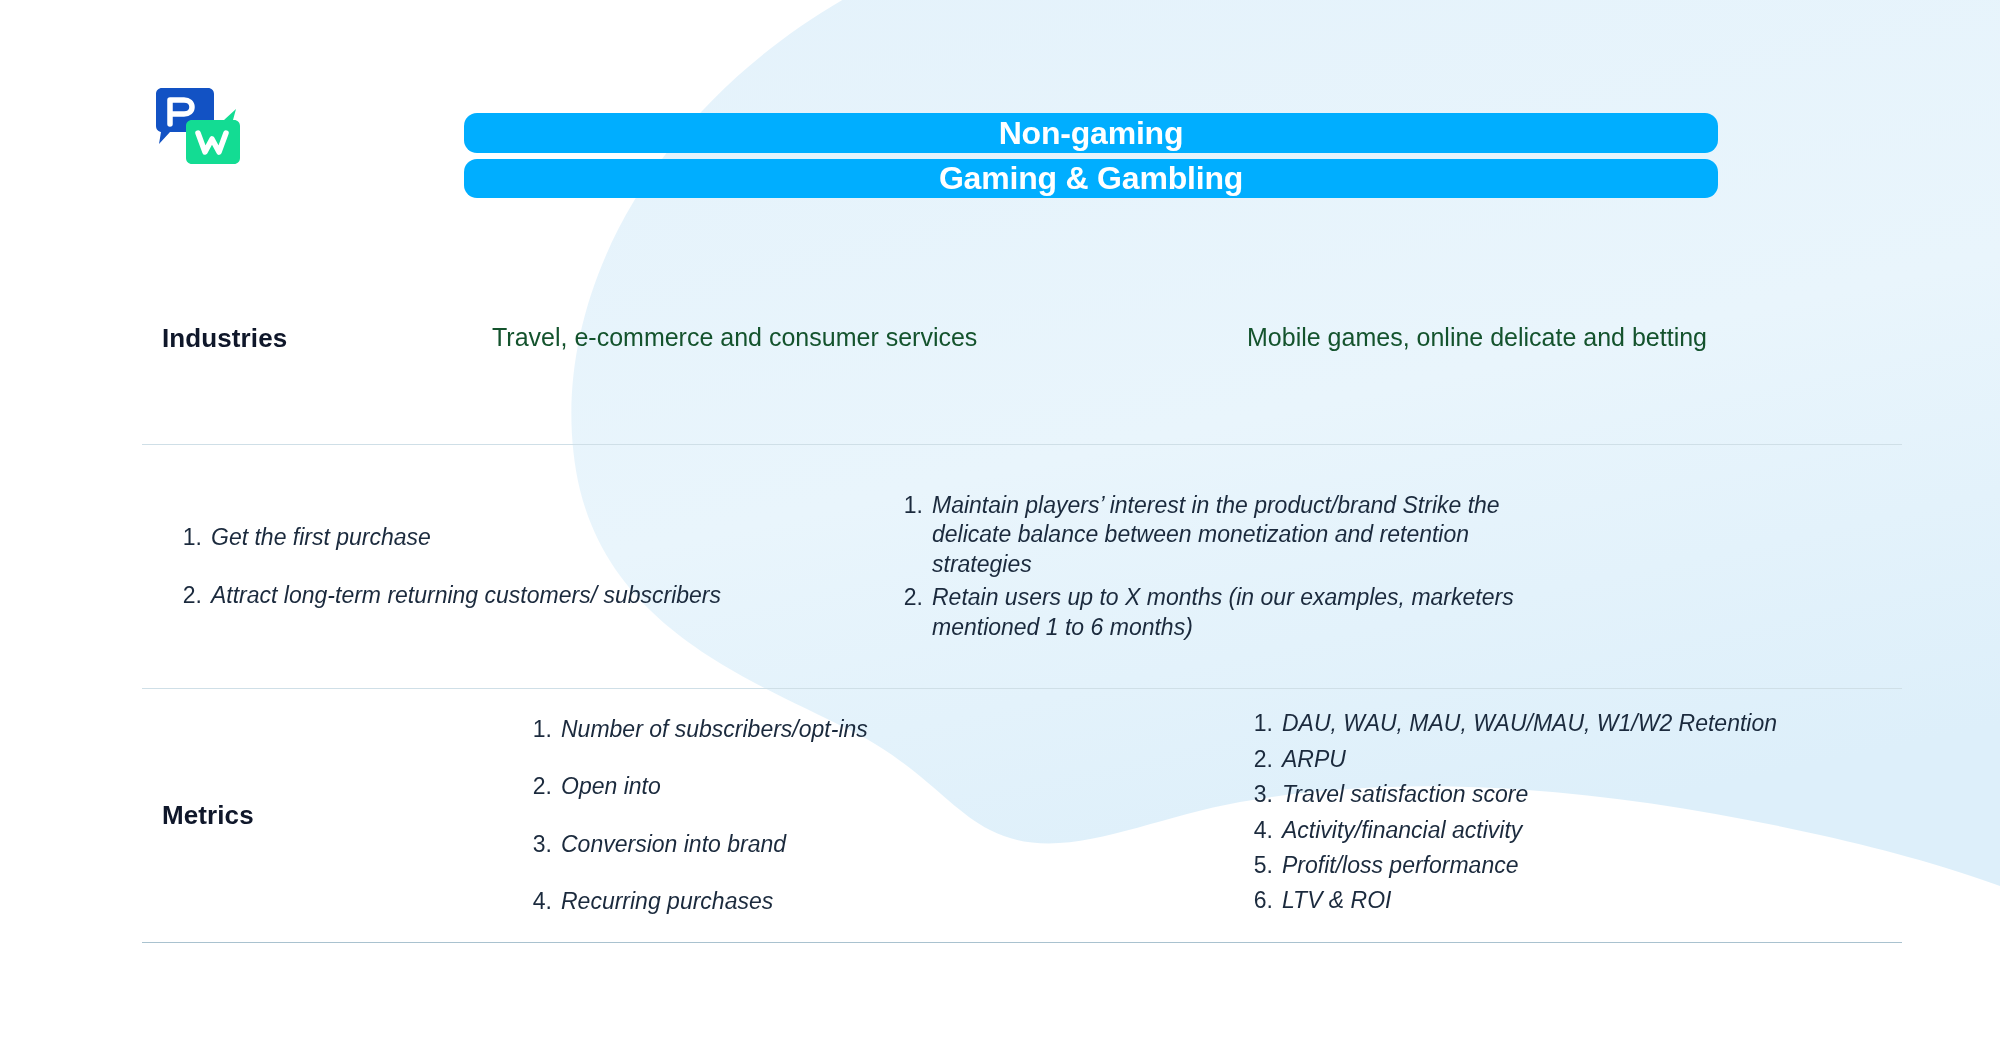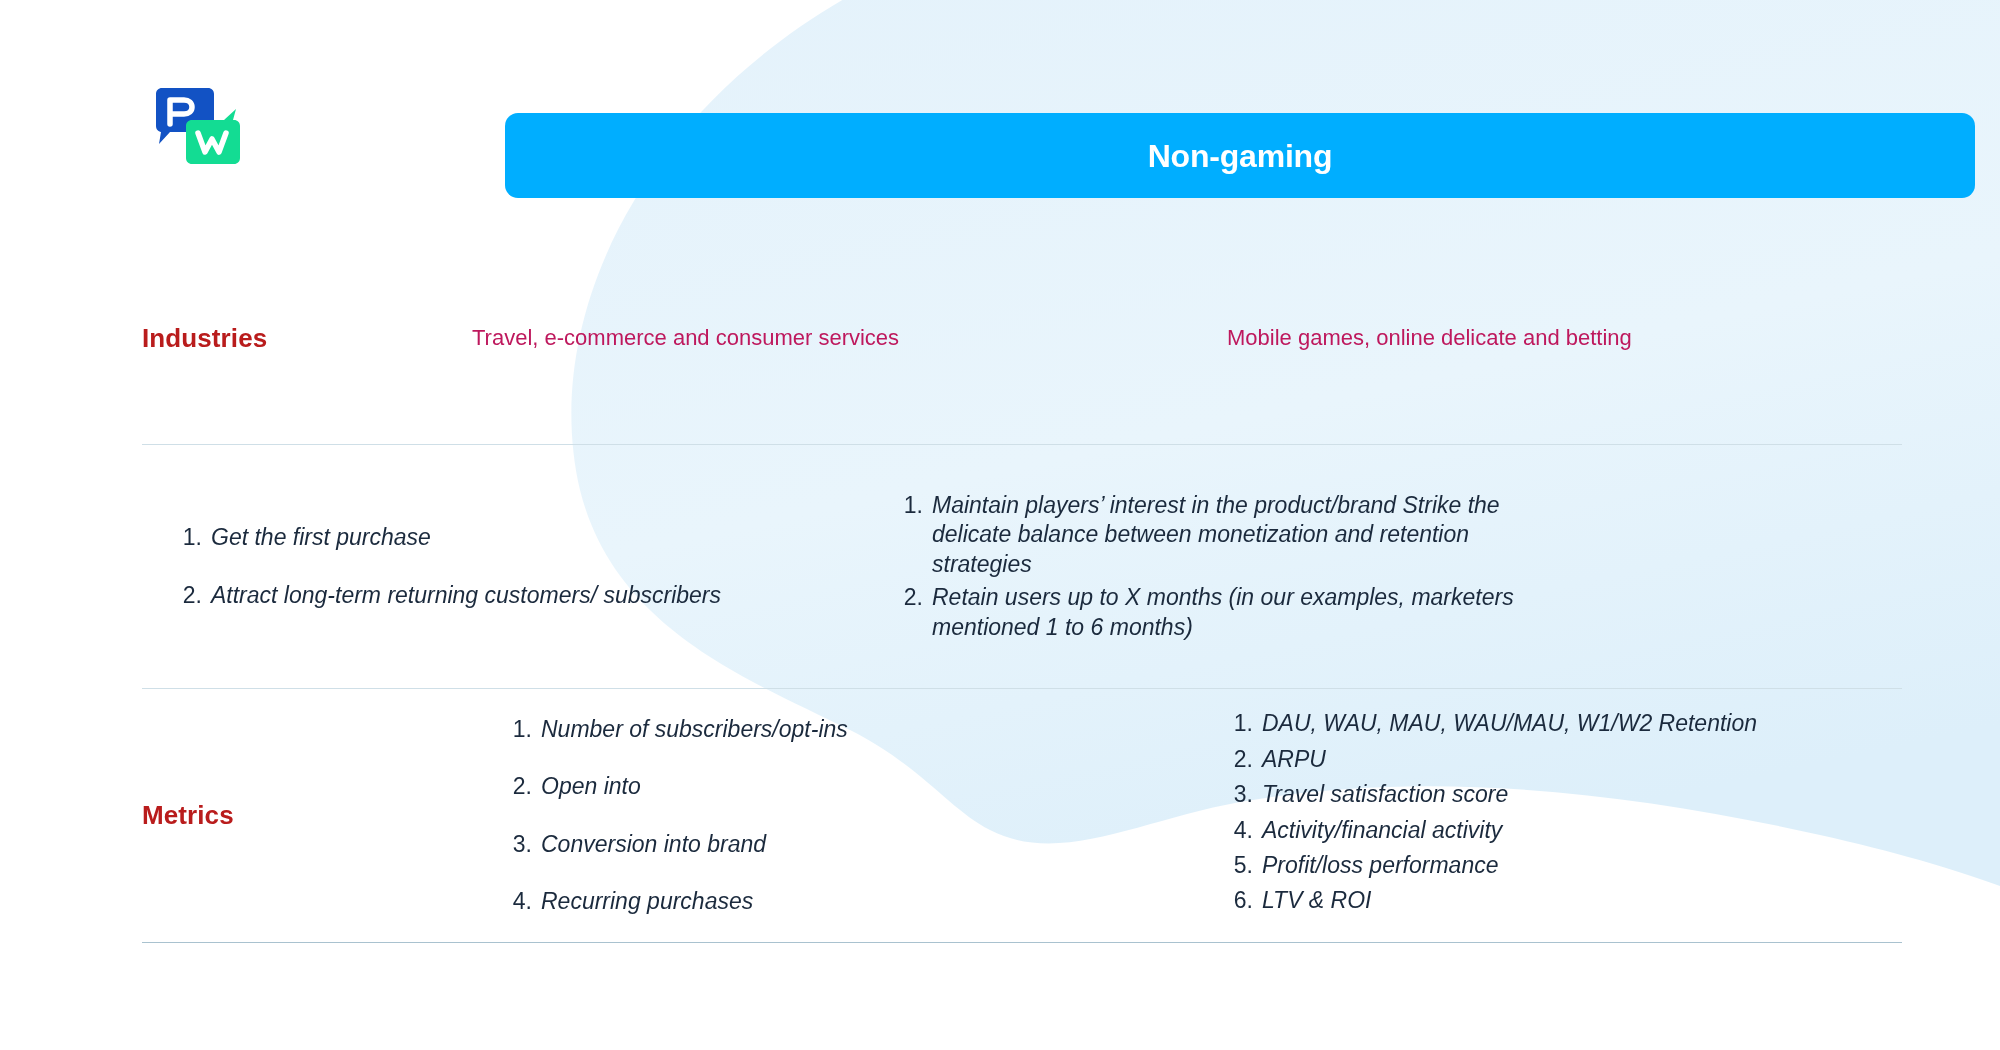--- a/index.html
+++ b/index.html
@@ -45,23 +45,23 @@
     left: 146px;
     top: 88px;
     width: 98px;
     height: 78px;
   }
   .logo svg { display: block; width: 100%; height: 100%; }
 
   
   .tabs {
     position: absolute;
-    left: 505px;
+    left: 464px;
     top: 113px;
-    width: 1470px;
+    width: 1254px;
     height: 85px;
     display: flex;
     gap: 6px;
     flex-direction: column;
   }
   .tab {
     flex: 1 1 0;
     border-radius: 13px;
     display: flex;
     align-items: center;
@@ -91,33 +91,34 @@
   .row.last { border-bottom: 1.6px solid #a9c2cf; }
 
   .row-industries { height: 212px; }
   .row-challenge  { height: 244px; }
   .row-metrics    { height: 255px; }
 
   .cell-label {
     flex: 0 0 330px;
     font-size: 26px;
     font-weight: 700;
-    color: #b91c1c;
+    color: #0f172a;
     letter-spacing: 0.1px;
+    margin-left: 20px;
   }
   .cell-col {
     flex: 0 0 715px;
     box-sizing: border-box;
   }
   .cell-col.left  { padding-right: 24px; }
   .cell-col.right { padding-left: 40px; }
 
   .plain-text {
-    font-size: 22px;
-    color: #be185d;
+    font-size: 25px;
+    color: #14532d;
     line-height: 1.35;
   }
 
   ol.items {
     margin: 0;
     padding: 0;
     list-style: none;
   }
   ol.items li {
     display: flex;
@@ -179,20 +180,23 @@
       <path d="M24 12 L24 36 M24 12 L38 12 C43 12 46 15 46 19 C46 23 43 26 38 26 L24 26" stroke="#ffffff" stroke-width="5.5" stroke-linecap="round" stroke-linejoin="round" fill="none"></path>
       <path d="M40 38 C40 34.5 42.5 32 46 32 L78 32 L90 21 L87 32 L88 32 C91.5 32 94 34.5 94 38 L94 70 C94 73.5 91.5 76 88 76 L46 76 C42.5 76 40 73.5 40 70 Z" fill="#13dc93"></path>
       <path d="M52 45 L59 64 L66 51 L73 64 L80 45" stroke="#ffffff" stroke-width="5.5" stroke-linecap="round" stroke-linejoin="round" fill="none"></path>
     </svg>
   </div>
 
   <div class="tabs">
     <div class="tab" style="background:#00aeff">
       <span>Non-gaming</span>
     </div>
+    <div class="tab" style="background:#00aeff">
+      <span>Gaming &amp; Gambling</span>
+    </div>
   </div>
 
   <div class="table">
 
     <div class="row row-industries">
       <div class="cell-label">Industries</div>
       <div class="cell-col left">
         <div class="plain-text">Travel, e-commerce and consumer services</div>
       </div>
       <div class="cell-col right">

